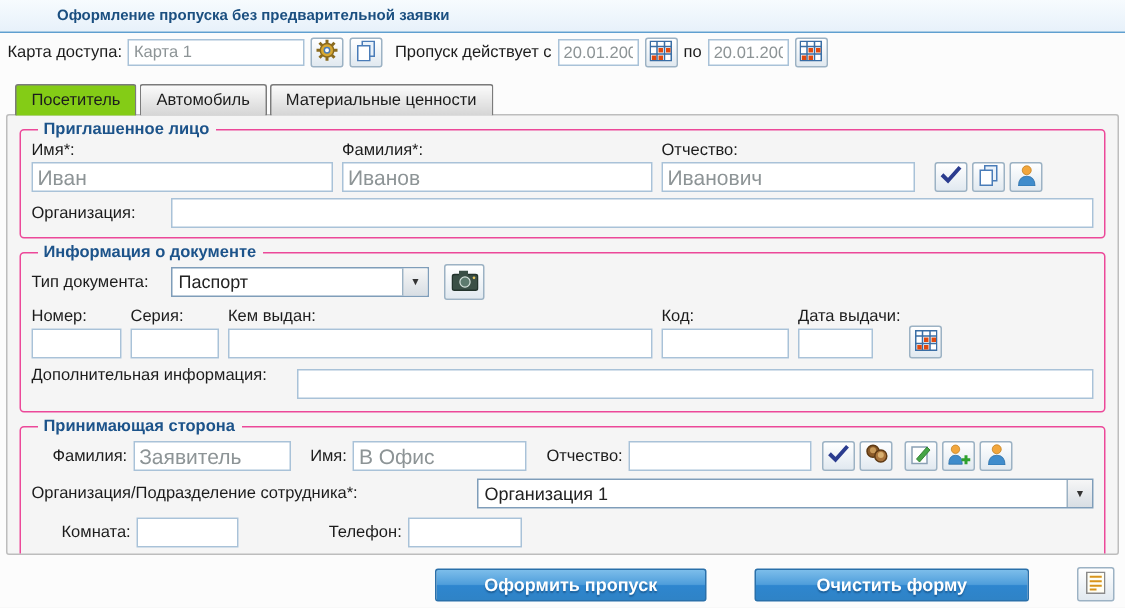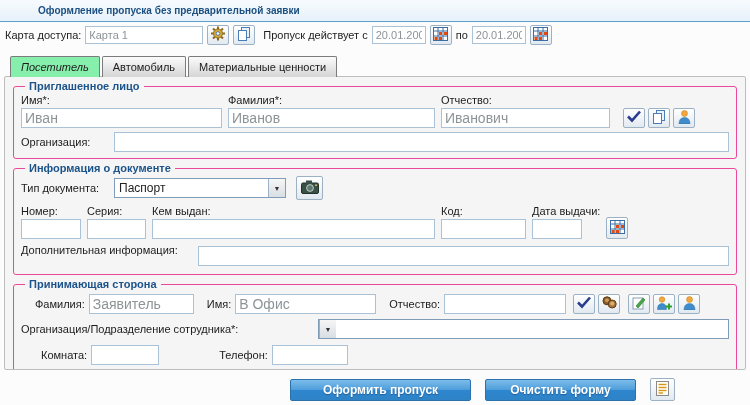--- a/index.html
+++ b/index.html
@@ -18,21 +18,21 @@
   .card-input { width:118px; }
   .date-input { width:54px; }
   .iconbtn { width:22px; height:20px; border:1px solid #9cb2c4; background:linear-gradient(#ffffff,#e1e9f0);
              border-radius:2px; display:inline-flex; align-items:center; justify-content:center; padding:0; cursor:pointer; }
   .lbl { white-space:nowrap; }
 
   
   .tabs { display:flex; margin:8px 0 -1px 10px; position:relative; z-index:2; }
   .tab { font-size:11px; padding:4px 10px 3px; border:1px solid #7b7b7b; border-bottom:none;
          background:linear-gradient(#fbfbfb,#d5d5d5); border-radius:2px 2px 0 0; margin-right:2px; cursor:pointer; }
-  .tab.active { background:#86efac; padding-bottom:4px;font-style:italic; }
+  .tab.active { background:#84cc16; padding-bottom:4px; }
 
   
   .panel { margin:0 4px; border:1px solid #bdbdbd; border-radius:2px; background:#f5f5f5; height:294px; overflow:hidden; }
   fieldset { border:1px solid #ec4899; border-radius:3px; margin:3px 8px 0; padding:0 7px 6px; }
   legend { font-size:11px; font-weight:bold; color:#1c538a; padding:0 4px; margin-left:4px; }
   .row { display:flex; align-items:flex-end; margin-top:2px; }
   .row.mid { align-items:center; }
   .grp { display:flex; flex-direction:column; margin-right:6px; }
   .flabel { font-size:11px; margin-bottom:2px; white-space:nowrap; }
   .biginput { border:1px solid #a9c2d8; background:#fff; height:20px; font-size:14px; color:#8d9496;
@@ -45,31 +45,31 @@
   .select .sarrow { width:17px; align-self:stretch; border-left:1px solid #9cb2c4;
                     background:linear-gradient(#f6f6f6,#d8dee4); display:flex; align-items:center; justify-content:center;
                     font-size:7px; color:#333; }
 
   
   .w-lastname{width:207px} .w-firstname{width:201px} .w-middlename{width:169px}
   .orglabel{width:93px} .orginput{flex:1}
   .doctype-label{width:93px} .doctype-select{width:172px}
   .w-series{width:59px} .w-number{width:60px} .w-issuedby{width:283px} .w-code{width:85px} .w-issuedate{width:50px}
   .extra-label{width:177px}
-  .host-ln{width:105px} .host-fn{width:141px} .host-mn{width:122px}
+  .host-ln{width:105px} .host-fn{width:116px} .host-mn{width:122px}
   .hostorg-label{width:297px}
   .w-room{width:68px} .w-phone{width:76px}
 
   
-  .footer { display:flex; align-items:center; margin:8px 0 0 290px; gap:14px; }
+  .footer { display:flex; align-items:center; margin:8px 0 0 290px; gap:32px; }
   .bluebtn { height:22px; border:1px solid #2a70aa; border-radius:2px; color:#fff; font-weight:bold; font-size:12px;
              font-family:inherit; cursor:pointer;
              background:linear-gradient(#7cbdea 0%,#4f9edb 48%,#2e86cf 52%,#2f83c6 100%);
              text-shadow:0 1px 1px rgba(0,40,80,.4); }
-  .btn-submit { width:181px; } .btn-clear { width:151px; }
+  .btn-submit { width:181px; } .btn-clear { width:183px; }
   .docbtn { width:25px; height:23px; }
   .indent14 { margin-left:14px; }
 </style>
 </head>
 <body>
 
 <div>
 
   <div class="titlebar">
     <span>Оформление пропуска без предварительной заявки</span>
@@ -291,20 +291,21 @@
             <span><svg width="13" height="14" viewBox="0 0 13 14">
                   <circle cx="6.5" cy="3.5" r="3" fill="#f2a63c" stroke="#c07f1f" stroke-width="0.5"></circle>
                   <path d="M1 14 Q1 7.5 6.5 7.5 Q12 7.5 12 14 Z" fill="#3f8ccc" stroke="#2a6ba3" stroke-width="0.5"></path>
                 </svg></span>
           </button>
         </div>
       </div>
       <div class="row mid" style="margin-top:5px">
         <span class="flabel hostorg-label" style="margin-bottom:0">Организация/Подразделение сотрудника*:</span>
         <div class="select orginput">
+          <span class="sval">Организация 1</span>
           <span class="sarrow">▼</span>
         </div>
       </div>
       <div class="row mid" style="margin-top:6px">
         <span class="flabel indent14" style="margin-bottom:0;margin-left:20px">Комната:</span>
         <input class="biginput w-room" style="margin-left: 4px;" value="">
         <span class="flabel" style="margin:0 0 0 60px">Телефон:</span>
         <input class="biginput w-phone" style="margin-left: 4px;" value="">
       </div>
     </fieldset>

